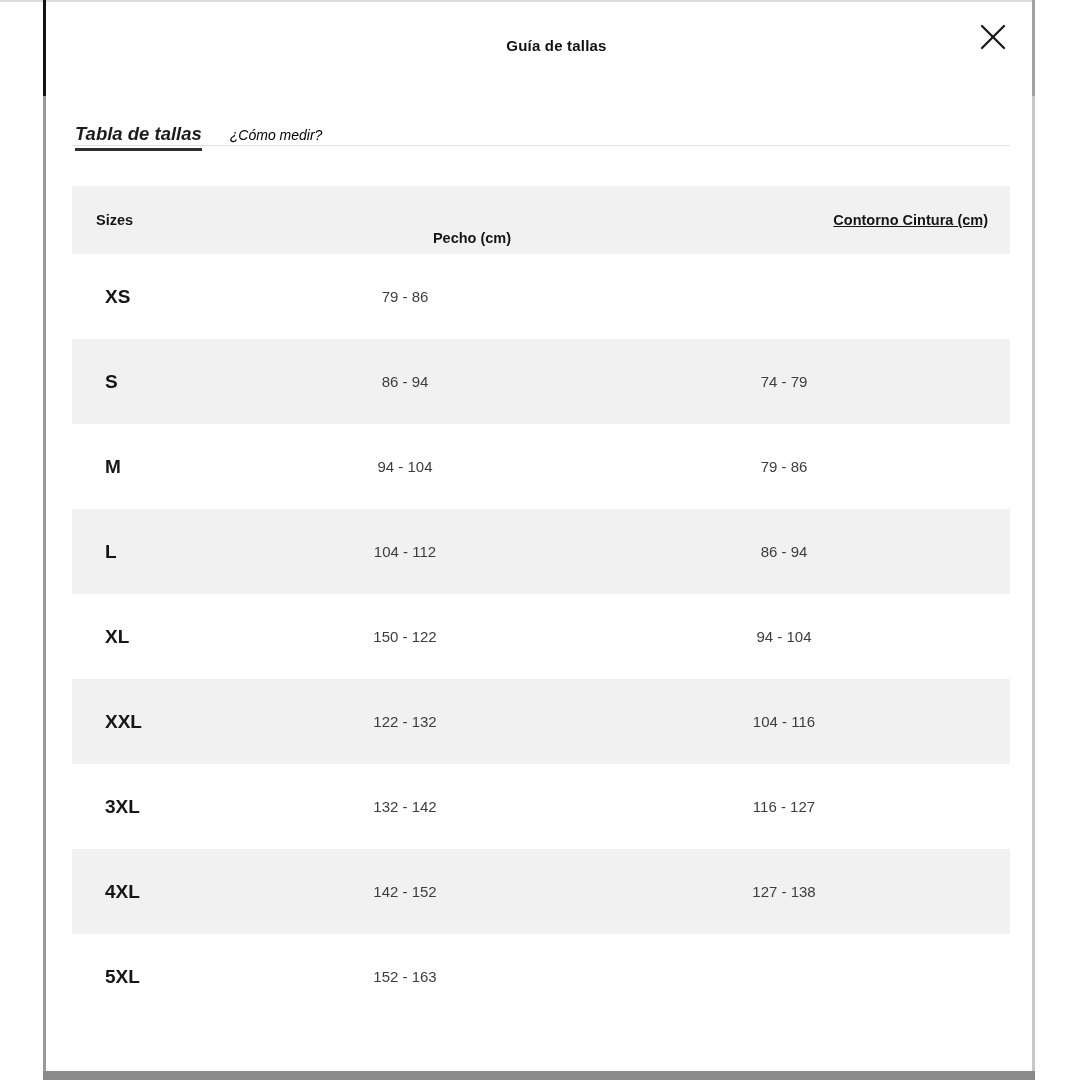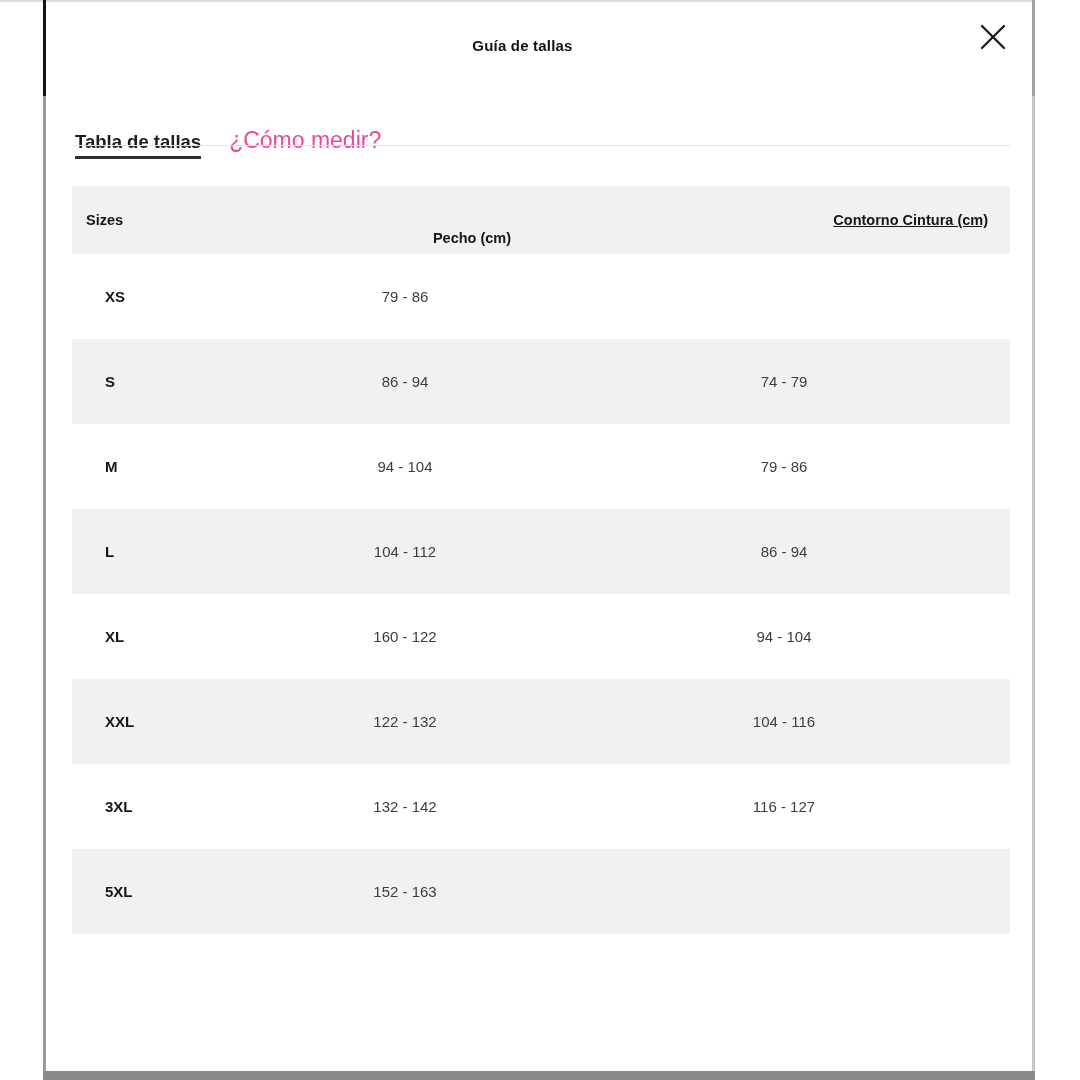--- a/index.html
+++ b/index.html
@@ -12,57 +12,57 @@
   
   .top-line{position:absolute;left:0;top:0;width:1033px;height:2px;background:#dcdcdc;}
   .left-border{position:absolute;left:43px;top:0;width:3px;height:1080px;
     background:linear-gradient(to bottom,#141414 0 96px,#9a9a9a 96px 100%);}
   .right-border{position:absolute;left:1032px;top:0;width:3px;height:1071px;
     background:linear-gradient(to bottom,#a3a3a3 0 96px,#c7c7c7 96px 100%);}
   .bottom-border{position:absolute;left:43px;top:1071px;width:992px;height:9px;background:#8a8a8a;}
 
   
   .modal-title{
-    position:absolute;left:29px;top:37px;width:987px;
+    position:absolute;left:63px;top:37px;width:987px;
     text-align:center;font-size:15px;font-weight:bold;color:#111111;letter-spacing:.2px;
   }
   .close-btn{
     position:absolute;left:975px;top:19px;width:36px;height:36px;
     display:flex;align-items:center;justify-content:center;cursor:pointer;
     background:none;border:none;padding:0;
   }
 
   
   .tabs{position:absolute;left:75px;top:93px;display:flex;gap:28px;align-items:baseline;}
-  .tab{cursor:pointer;}
+  .tab{cursor:pointer;font-style:italic;}
   .tab.active{
     font-size:18.5px;font-weight:bold;color:#1c1c1c;
     border-bottom:3px solid #2e2e2e;padding-bottom:3px;
   }
-  .tab.inactive{font-size:23px;color:#ec4899;margin-top:34px;}
+  .tab.inactive{font-size:14px;color:#000000;margin-top:34px;}
 
   .divider{position:absolute;left:72px;top:145px;width:938px;height:1px;background:#e2e2e2;}
 
   
   .size-table{position:absolute;left:72px;top:186px;width:938px;}
   .thead{
     height:68px;background:#f1f1f1;
     display:grid;grid-template-columns:250px 300px 1fr;align-items:center;
     font-weight:bold;font-size:14.5px;color:#161616;
   }
-  .thead .c1{padding-left:14px;}
+  .thead .c1{padding-left:24px;}
   .thead .c2{text-align:center;margin-top:36px;}
   .thead .c3{text-align:right;padding-right:22px;text-decoration:underline;}
   .trow{
     height:85px;
     display:grid;grid-template-columns:180px 306px 1fr;align-items:center;
     font-size:15px;color:#3d3d3d;
   }
   .tbody .trow:nth-child(even){background:#f1f1f1;}
-  .trow .c1{padding-left:33px;font-weight:bold;font-size:15px;color:#161616;}
+  .trow .c1{padding-left:33px;font-weight:bold;font-size:19px;color:#161616;}
   .trow .c2{text-align:center;}
   .trow .c3{text-align:center;}
 </style>
 </head>
 <body>
 
 <div class="top-line"></div>
 <div class="left-border"></div>
 <div class="right-border"></div>
 <div class="bottom-border"></div>
@@ -105,31 +105,36 @@
       <div class="c2">94 - 104</div>
       <div class="c3">79 - 86</div>
     </div>
     <div class="trow">
       <div class="c1">L</div>
       <div class="c2">104 - 112</div>
       <div class="c3">86 - 94</div>
     </div>
     <div class="trow">
       <div class="c1">XL</div>
-      <div class="c2">160 - 122</div>
+      <div class="c2">150 - 122</div>
       <div class="c3">94 - 104</div>
     </div>
     <div class="trow">
       <div class="c1">XXL</div>
       <div class="c2">122 - 132</div>
       <div class="c3">104 - 116</div>
     </div>
     <div class="trow">
       <div class="c1">3XL</div>
       <div class="c2">132 - 142</div>
       <div class="c3">116 - 127</div>
     </div>
     <div class="trow">
+      <div class="c1">4XL</div>
+      <div class="c2">142 - 152</div>
+      <div class="c3">127 - 138</div>
+    </div>
+    <div class="trow">
       <div class="c1">5XL</div>
       <div class="c2">152 - 163</div>
     </div>
   </div>
 </div>
 
 </body></html>

